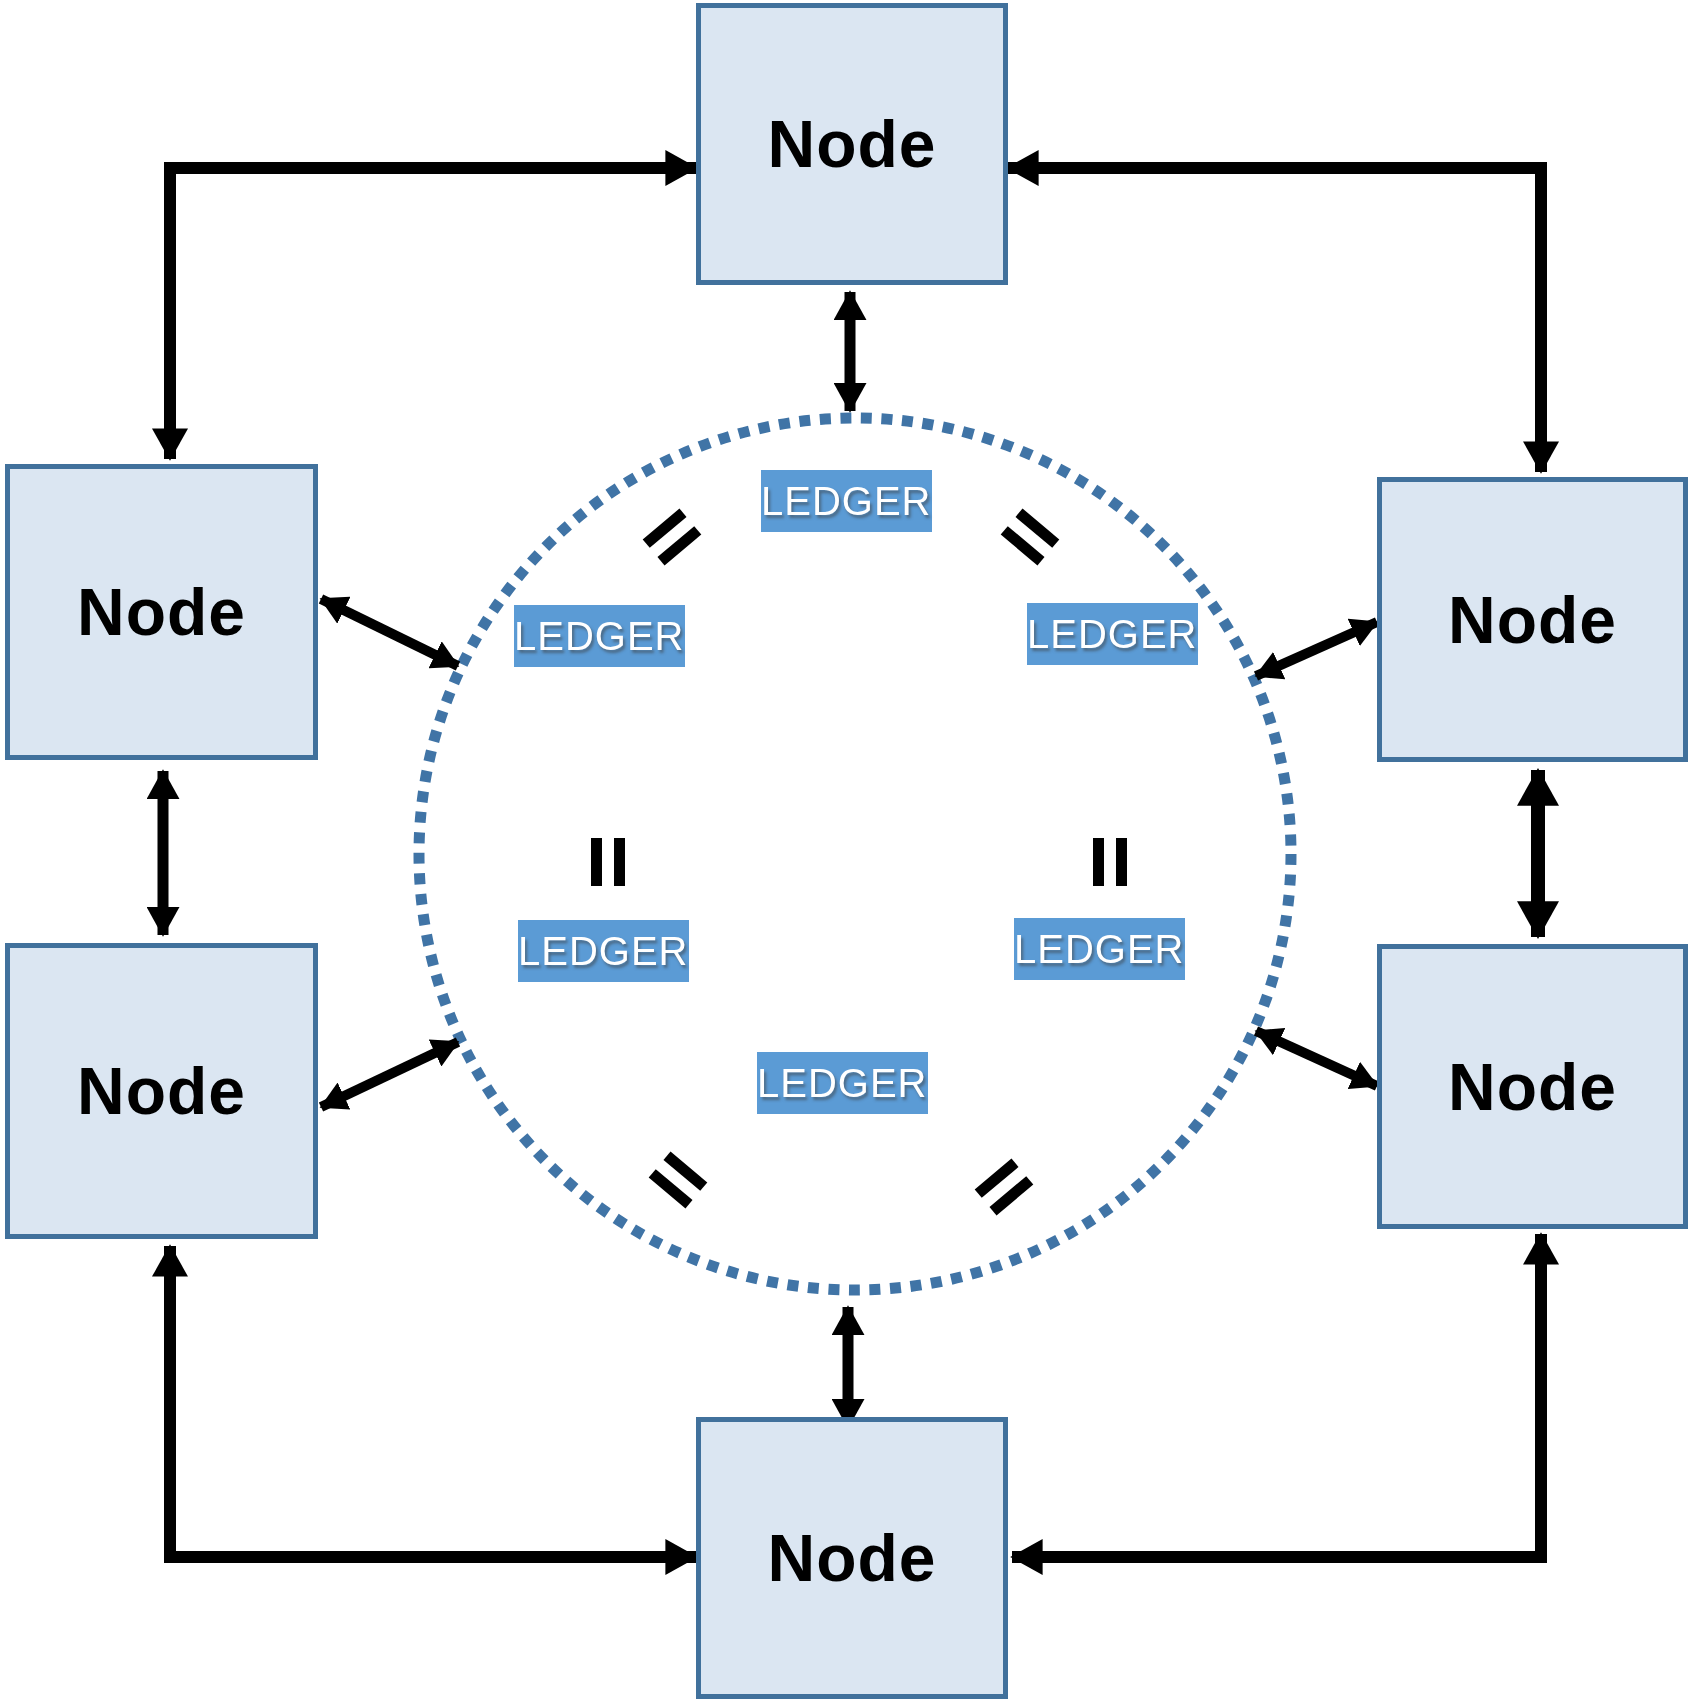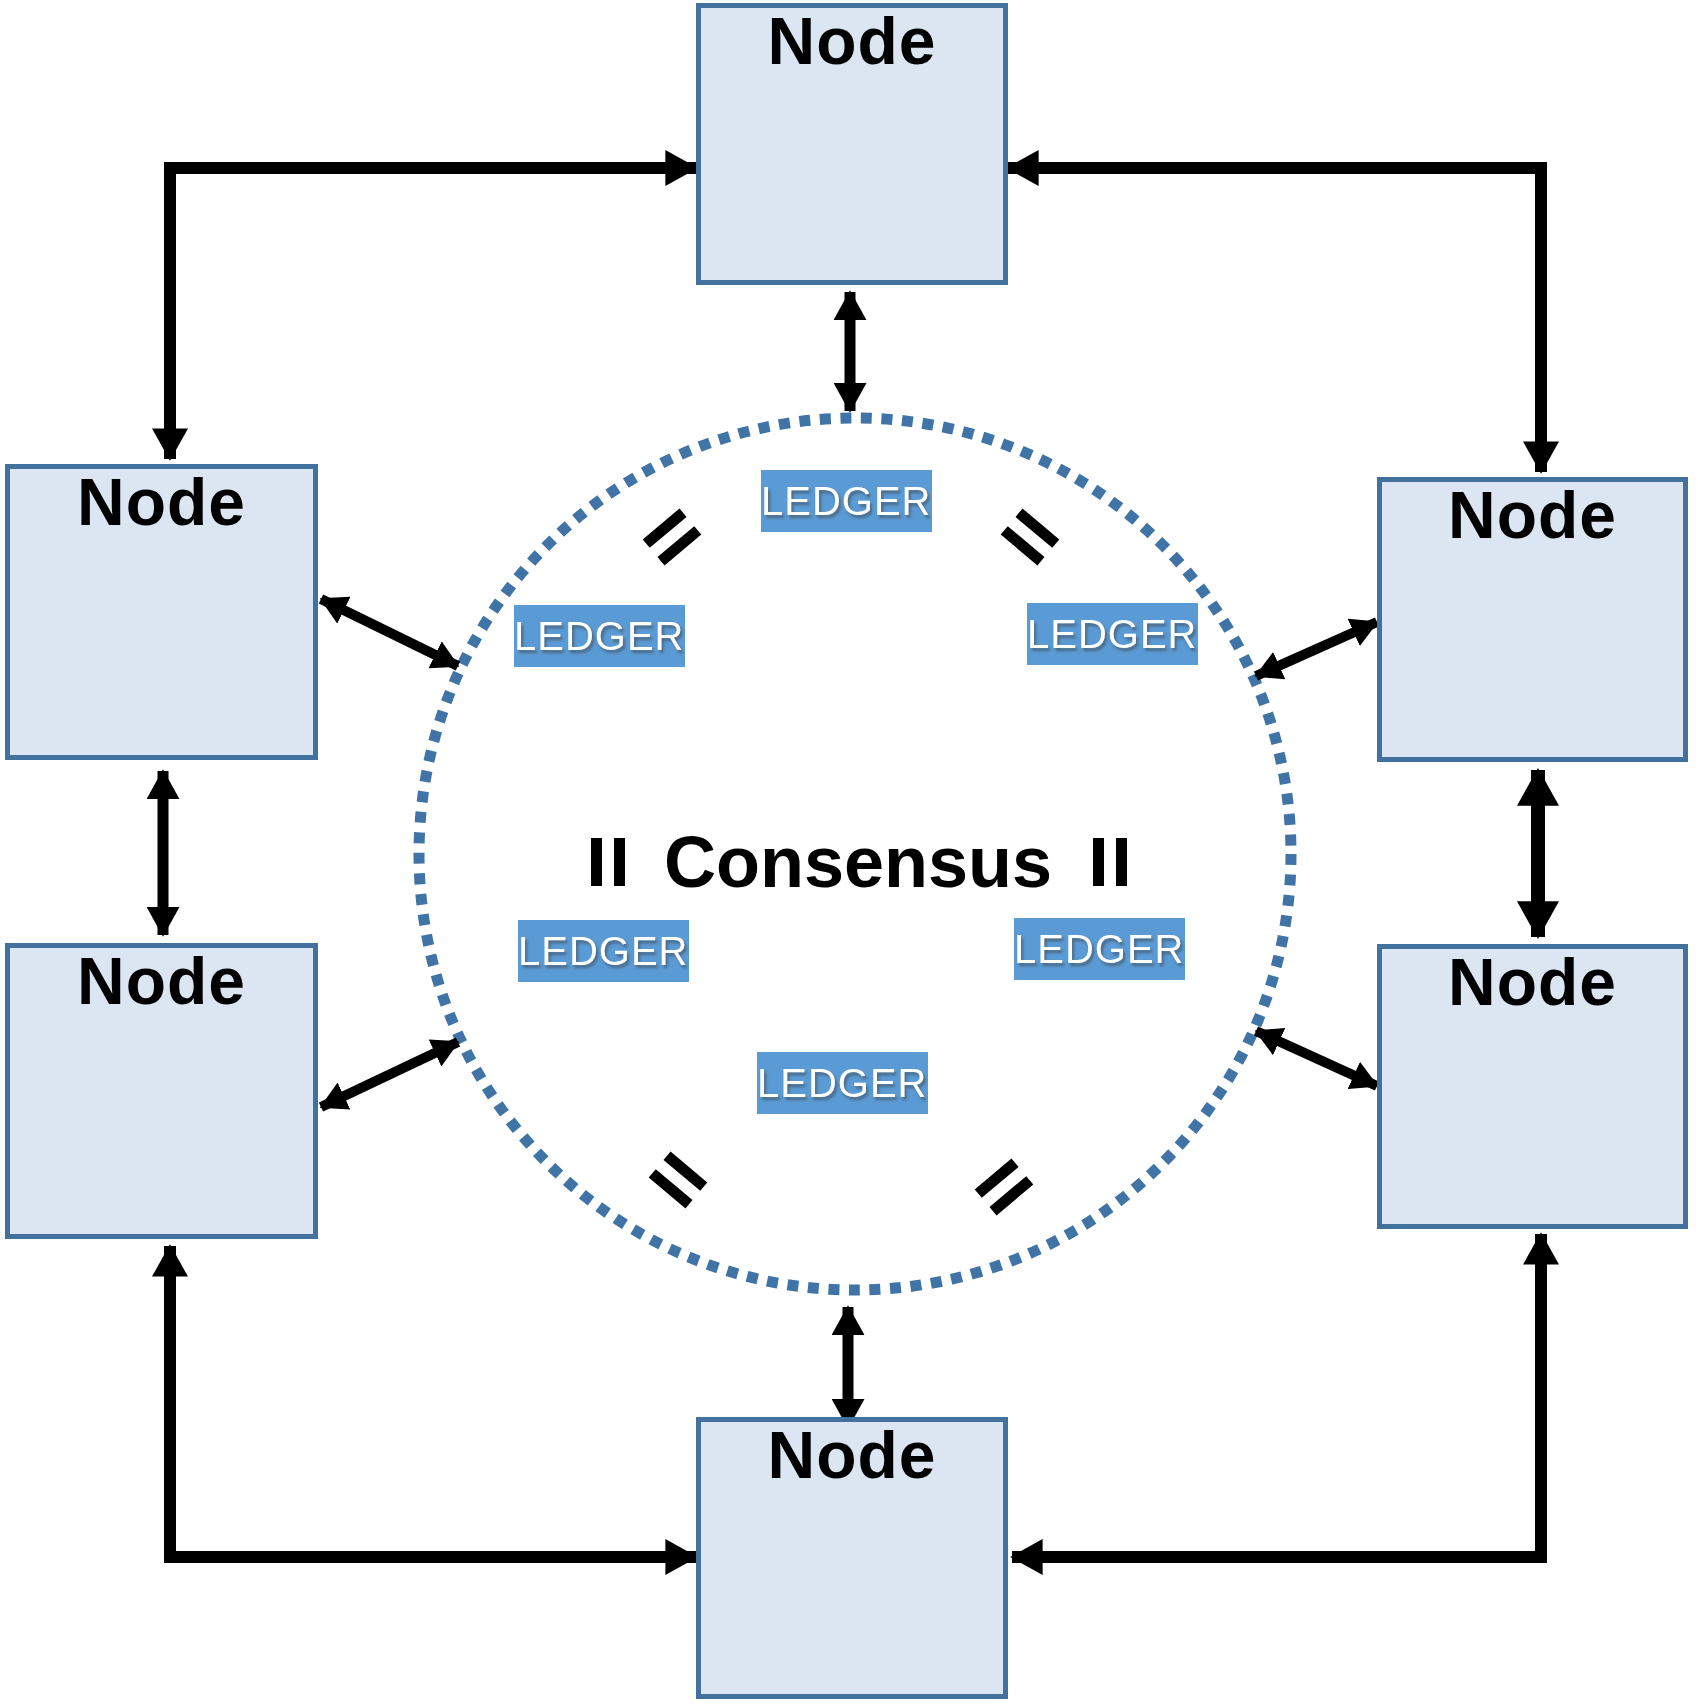--- a/index.html
+++ b/index.html
@@ -9,21 +9,21 @@
     background:var(--background,#fff);
     font-family:"Liberation Sans",sans-serif;
     overflow:hidden;
   }
   #connector-layer{position:absolute;left:0;top:0;}
   .node-box{
     position:absolute;
     box-sizing:border-box;
     background:var(--node-fill,#dbe6f2);
     border:5px solid var(--node-border,#41719c);
-    display:flex;align-items:flex-start;justify-content:center;
+    display:flex;align-items:center;justify-content:center;
   }
   .node-label{
     font-size:66px;font-weight:bold;color:var(--label-text,#000);
     letter-spacing:1px;line-height:1;
   }
   .ledger{
     position:absolute;
     display:flex;gap:14px;
   }
   .ledger-header{
@@ -142,14 +142,13 @@
       <div class="bar"></div>
     </div>
     <div class="equals" style="left: 678px; top: 1180px; transform: translate(-50%, -50%) rotate(40deg);">
       <div class="bar"></div>
       <div class="bar"></div>
     </div>
     <div class="equals" style="left: 1004px; top: 1187px; transform: translate(-50%, -50%) rotate(-40deg);">
       <div class="bar"></div>
       <div class="bar"></div>
     </div>
-    <div class="consensus-label" style="left: 858px; top: 862px;">Consensus</div>
   </div>
 
 </body></html>

